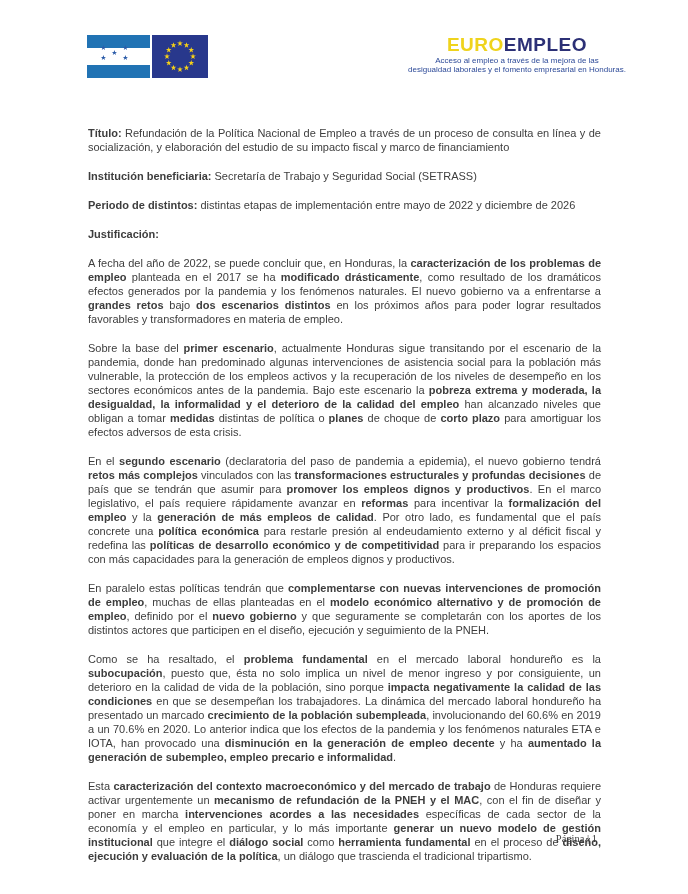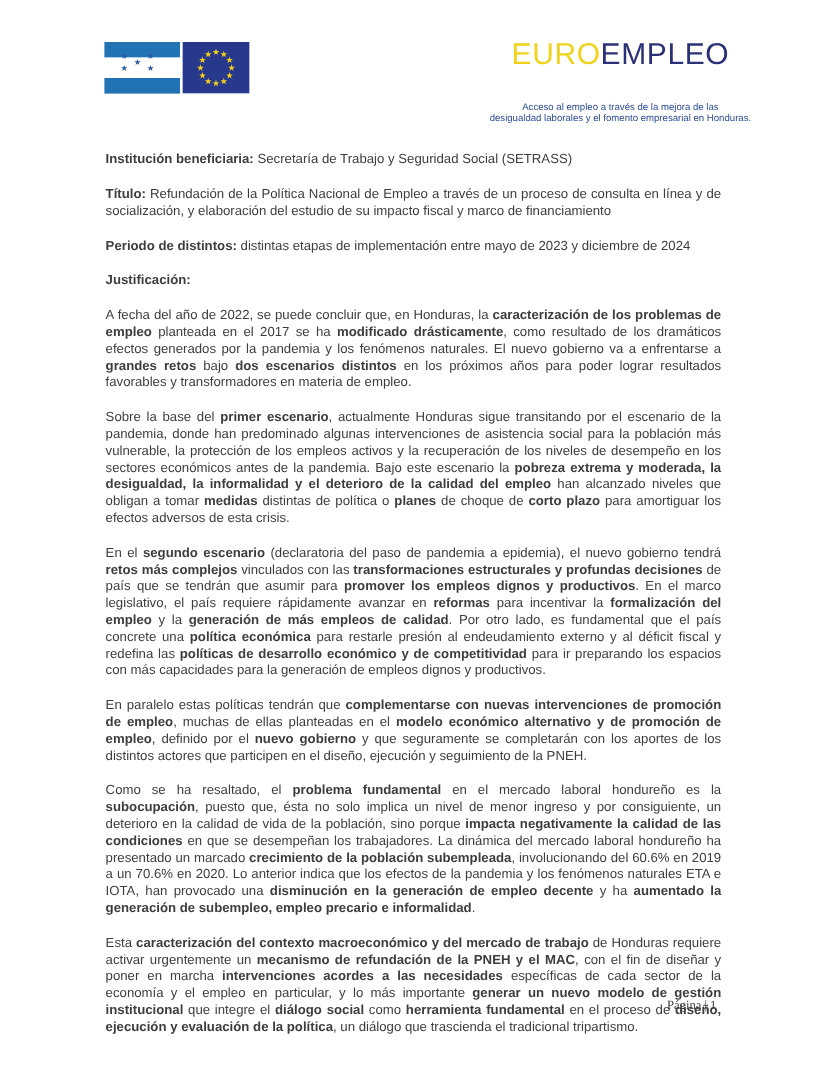--- a/index.html
+++ b/index.html
@@ -17,24 +17,24 @@
   .flag-hn { position:relative; width:63px; height:43px; display:flex; flex-direction:column; }
   .flag-hn .stripe-blue { height:13px; }
   .flag-hn .stripe-white { flex:1; background:#ffffff; }
   .flag-hn .hn-star {
     position:absolute; font-size:7px; line-height:7px; width:7px; text-align:center;
   }
   .flag-eu { display:block; width:56px; height:43px; }
 
   .brand { position:absolute; top:34px; right:51px; width:240px; text-align:center; }
   .brand-word {
-    font-size:25px; font-weight:400; letter-spacing:0.5px;
+    font-size:19px; font-weight:700; letter-spacing:0.5px;
     line-height:22px; white-space:nowrap;
   }
-  .brand-tagline { font-size:8px; line-height:9px; white-space:nowrap;margin-top:29px; }
+  .brand-tagline { font-size:8px; line-height:9px; white-space:nowrap; }
 
   
   .content {
     position:absolute; top:126px; left:88px; width:513px;
     font-size:11px; line-height:14px; text-align:justify;
   }
   .para { margin:0 0 15px 0; }
   .para b, .para .seg-b { font-weight:700; }
 
   
@@ -86,23 +86,23 @@
     <div class="brand-word">
       <span style="color: rgb(239, 211, 28);">EURO</span><span style="color: rgb(44, 48, 118);">EMPLEO</span>
     </div>
     <div class="brand-tagline" style="color: rgb(45, 74, 152);">
       <div>Acceso al empleo a través de la mejora de las</div>
       <div>desigualdad laborales y el fomento empresarial en Honduras.</div>
     </div>
   </div>
 
   <main class="content" style="color: rgb(61, 61, 61);">
+    <p class="para"><span class="seg-b">Título:</span><span> Refundación de la Política Nacional de Empleo a través de un proceso de consulta en línea y de socialización, y elaboración del estudio de su impacto fiscal y marco de financiamiento</span></p>
     <p class="para"><span class="seg-b">Institución beneficiaria:</span><span> Secretaría de Trabajo y Seguridad Social (SETRASS)</span></p>
-    <p class="para"><span class="seg-b">Título:</span><span> Refundación de la Política Nacional de Empleo a través de un proceso de consulta en línea y de socialización, y elaboración del estudio de su impacto fiscal y marco de financiamiento</span></p>
-    <p class="para"><span class="seg-b">Periodo de distintos:</span><span> distintas etapas de implementación entre mayo de 2023 y diciembre de 2024</span></p>
+    <p class="para"><span class="seg-b">Periodo de distintos:</span><span> distintas etapas de implementación entre mayo de 2022 y diciembre de 2026</span></p>
     <p class="para"><span class="seg-b">Justificación:</span></p>
     <p class="para"><span>A fecha del año de 2022, se puede concluir que, en Honduras, la </span><span class="seg-b">caracterización de los problemas de empleo</span><span> planteada en el 2017 se ha </span><span class="seg-b">modificado drásticamente</span><span>, como resultado de los dramáticos efectos generados por la pandemia y los fenómenos naturales. El nuevo gobierno va a enfrentarse a </span><span class="seg-b">grandes retos</span><span> bajo </span><span class="seg-b">dos escenarios distintos</span><span> en los próximos años para poder lograr resultados favorables y transformadores en materia de empleo.</span></p>
     <p class="para"><span>Sobre la base del </span><span class="seg-b">primer escenario</span><span>, actualmente Honduras sigue transitando por el escenario de la pandemia, donde han predominado algunas intervenciones de asistencia social para la población más vulnerable, la protección de los empleos activos y la recuperación de los niveles de desempeño en los sectores económicos antes de la pandemia. Bajo este escenario la </span><span class="seg-b">pobreza extrema y moderada, la desigualdad, la informalidad y el deterioro de la calidad del empleo</span><span> han alcanzado niveles que obligan a tomar </span><span class="seg-b">medidas</span><span> distintas de política o </span><span class="seg-b">planes</span><span> de choque de </span><span class="seg-b">corto plazo</span><span> para amortiguar los efectos adversos de esta crisis.</span></p>
     <p class="para"><span>En el </span><span class="seg-b">segundo escenario</span><span> (declaratoria del paso de pandemia a epidemia), el nuevo gobierno tendrá </span><span class="seg-b">retos más complejos</span><span> vinculados con las </span><span class="seg-b">transformaciones estructurales y profundas decisiones</span><span> de país que se tendrán que asumir para </span><span class="seg-b">promover los empleos dignos y productivos</span><span>. En el marco legislativo, el país requiere rápidamente avanzar en </span><span class="seg-b">reformas</span><span> para incentivar la </span><span class="seg-b">formalización del empleo</span><span> y la </span><span class="seg-b">generación de más empleos de calidad</span><span>. Por otro lado, es fundamental que el país concrete una </span><span class="seg-b">política económica</span><span> para restarle presión al endeudamiento externo y al déficit fiscal y redefina las </span><span class="seg-b">políticas de desarrollo económico y de competitividad</span><span> para ir preparando los espacios con más capacidades para la generación de empleos dignos y productivos.</span></p>
     <p class="para"><span>En paralelo estas políticas tendrán que </span><span class="seg-b">complementarse con nuevas intervenciones de promoción de empleo</span><span>, muchas de ellas planteadas en el </span><span class="seg-b">modelo económico alternativo y de promoción de empleo</span><span>, definido por el </span><span class="seg-b">nuevo gobierno</span><span> y que seguramente se completarán con los aportes de los distintos actores que participen en el diseño, ejecución y seguimiento de la PNEH.</span></p>
     <p class="para"><span>Como se ha resaltado, el </span><span class="seg-b">problema fundamental</span><span> en el mercado laboral hondureño es la </span><span class="seg-b">subocupación</span><span>, puesto que, ésta no solo implica un nivel de menor ingreso y por consiguiente, un deterioro en la calidad de vida de la población, sino porque </span><span class="seg-b">impacta negativamente la calidad de las condiciones</span><span> en que se desempeñan los trabajadores. La dinámica del mercado laboral hondureño ha presentado un marcado </span><span class="seg-b">crecimiento de la población subempleada</span><span>, involucionando del 60.6% en 2019 a un 70.6% en 2020. Lo anterior indica que los efectos de la pandemia y los fenómenos naturales ETA e IOTA, han provocado una </span><span class="seg-b">disminución en la generación de empleo decente</span><span> y ha </span><span class="seg-b">aumentado la generación de subempleo, empleo precario e informalidad</span><span>.</span></p>
     <p class="para"><span>Esta </span><span class="seg-b">caracterización del contexto macroeconómico y del mercado de trabajo</span><span> de Honduras requiere activar urgentemente un </span><span class="seg-b">mecanismo de refundación de la PNEH y el MAC</span><span>, con el fin de diseñar y poner en marcha </span><span class="seg-b">intervenciones acordes a las necesidades</span><span> específicas de cada sector de la economía y el empleo en particular, y lo más importante </span><span class="seg-b">generar un nuevo modelo de gestión institucional</span><span> que integre el </span><span class="seg-b">diálogo social</span><span> como </span><span class="seg-b">herramienta fundamental</span><span> en el proceso de </span><span class="seg-b">diseño, ejecución y evaluación de la política</span><span>, un diálogo que trascienda el tradicional tripartismo.</span></p>
   </main>
 
   <div class="footer">

